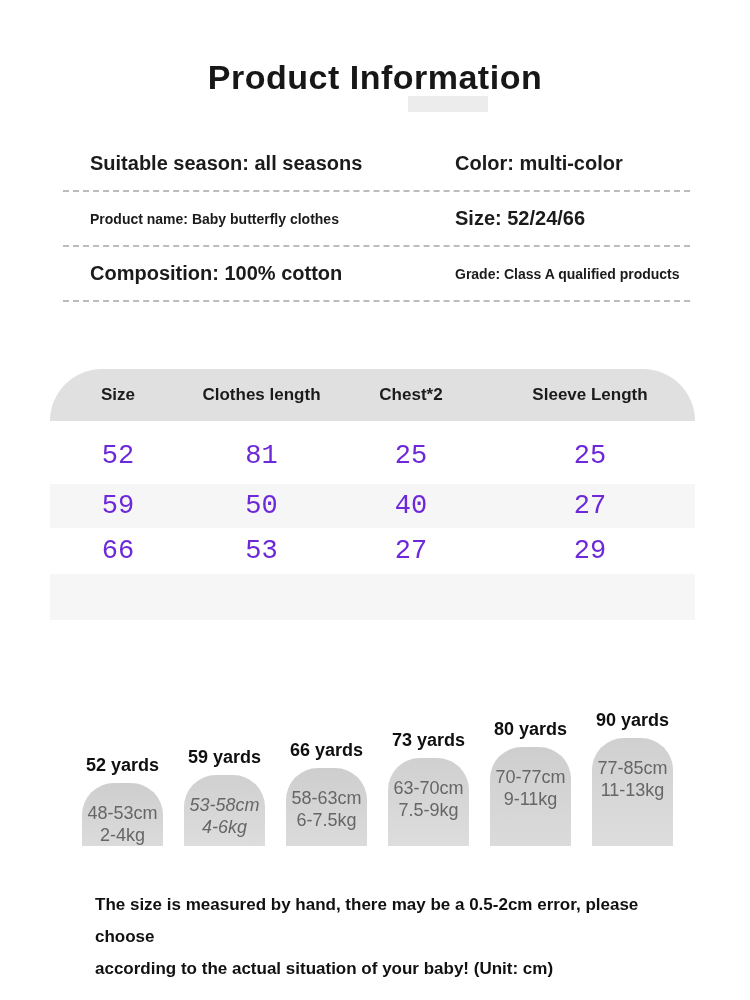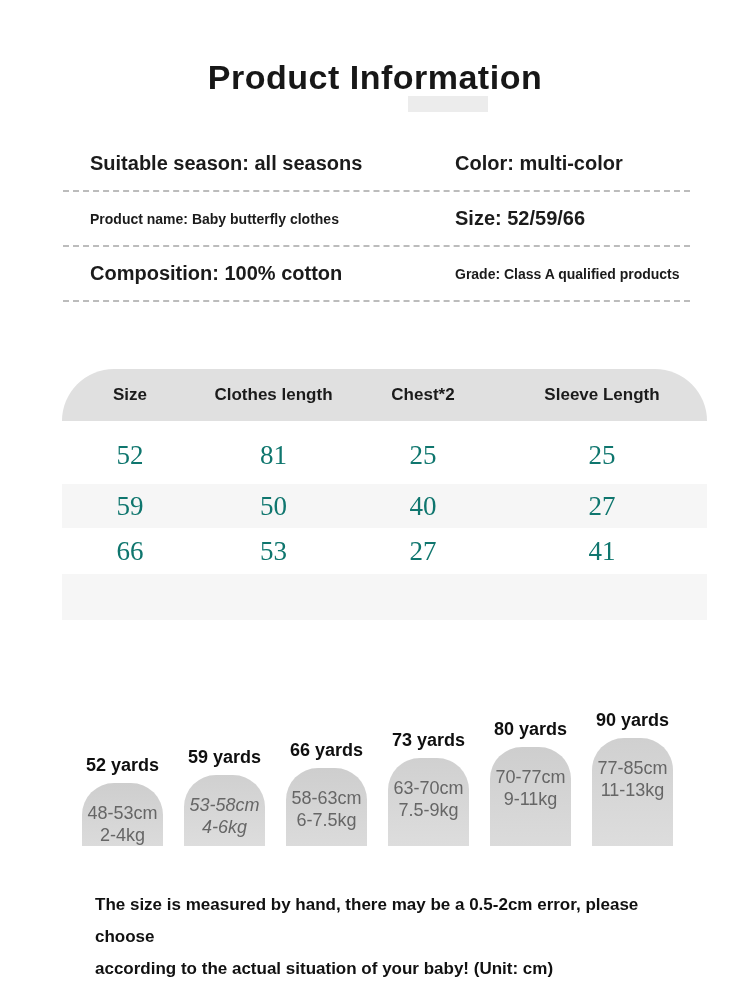--- a/index.html
+++ b/index.html
@@ -13,24 +13,24 @@
 
   
   .info-section { position: absolute; top: 137px; left: 63px; width: 627px; }
   .info-row { height: 55px; display: flex; align-items: center; border-bottom: 2px dashed #bcbcbc; }
   .info-left { width: 392px; padding-left: 27px; }
   .info-right { flex: 1; }
   .txt-lg { font-size: 20px; font-weight: bold; }
   .txt-sm { font-size: 14px; font-weight: bold; }
 
   
-  .size-table { position: absolute; top: 369px; left: 62px; width: 645px; }
+  .size-table { position: absolute; top: 369px; left: 50px; width: 645px; }
   .t-grid { display: grid; grid-template-columns: 136px 151px 148px 210px; align-items: center; text-align: center; }
   .t-head { height: 52px; background: #e0e0e0; border-radius: 52px 52px 0 0; font-size: 17px; font-weight: bold; color: #1b1b1b; }
-  .t-row { font-family: Liberation Serif, serif; font-size: 27px; color: #0f766e; }
+  .t-row { font-family: Liberation Mono, monospace; font-size: 27px; color: #6d28d9; }
   .t-row.r0 { height: 63px; padding-top: 6px; }
   .t-row.r1 { height: 44px; background: #f6f6f6; }
   .t-row.r2 { height: 46px; }
   .t-empty { height: 46px; background: #f6f6f6; }
 
   
   .chips { position: absolute; left: 82px; top: 705px; width: 591px; height: 141px; display: flex; gap: 21px; align-items: flex-end; }
   .chip { flex: 1; display: flex; flex-direction: column; align-items: center; justify-content: flex-end; }
   .chip-label { font-size: 18px; font-weight: bold; color: #0f0f0f; margin-bottom: 7px; white-space: nowrap; }
   .chip-arch { width: 100%; border-radius: 32px 32px 0 0; background: linear-gradient(180deg, #d0d0d0 0%, #dddddd 100%); padding-top: 19px; text-align: center; color: #666666; font-size: 18px; line-height: 22px; white-space: nowrap; }
@@ -53,21 +53,21 @@
   <div class="page-title">Product Information</div>
 </div>
 
 <div class="info-section">
   <div class="info-row">
     <div class="info-left txt-lg">Suitable season: all seasons</div>
     <div class="info-right txt-lg">Color: multi-color</div>
   </div>
   <div class="info-row">
     <div class="info-left txt-sm">Product name: Baby butterfly clothes</div>
-    <div class="info-right txt-lg">Size: 52/59/66</div>
+    <div class="info-right txt-lg">Size: 52/24/66</div>
   </div>
   <div class="info-row">
     <div class="info-left txt-lg">Composition: 100% cotton</div>
     <div class="info-right txt-sm">Grade: Class A qualified products</div>
   </div>
 </div>
 
 <div class="size-table">
   <div class="t-grid t-head">
     <div>Size</div>
@@ -84,21 +84,21 @@
   <div class="t-grid t-row r1">
     <div>59</div>
     <div>50</div>
     <div>40</div>
     <div>27</div>
   </div>
   <div class="t-grid t-row r2">
     <div>66</div>
     <div>53</div>
     <div>27</div>
-    <div>41</div>
+    <div>29</div>
   </div>
   <div class="t-empty"></div>
 </div>
 
 <div class="chips">
   <div class="chip">
     <div class="chip-label">52 yards</div>
     <div class="chip-arch">
       <div>48-53cm</div>
       <div>2-4kg</div>

